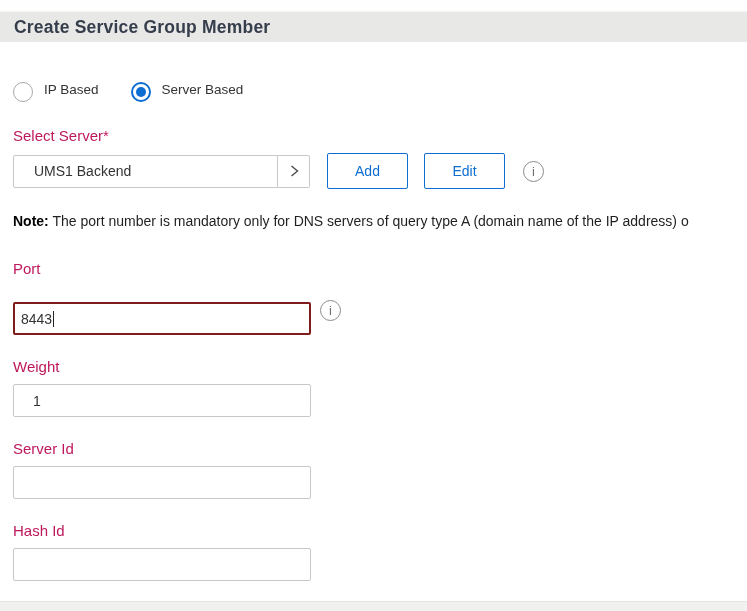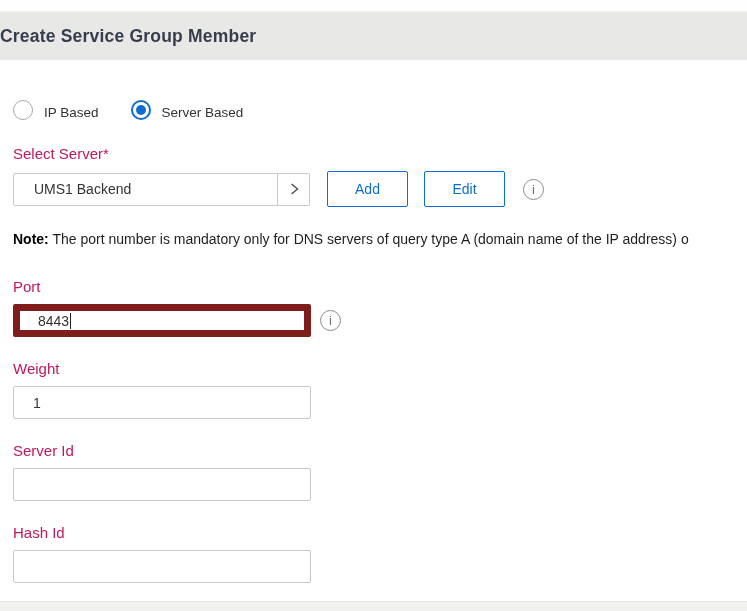--- a/index.html
+++ b/index.html
@@ -10,36 +10,37 @@
     position: relative;
     overflow: hidden;
     color: #333;
   }
   .top-strip {
     height: 12px;
     background: #fefefe;
     border-bottom: 1px solid #f4f3f1;
   }
   .header-bar {
-    height: 48px;
+    height: 30px;
     background: #e8e8e7;
     display: flex;
     align-items: center;
+    padding-left: 14px;
   }
   .header-title {
     font-size: 17.5px;
     font-weight: bold;
     color: #363e4c;
     letter-spacing: 0.2px;
   }
   .content { padding: 40px 0 0 13px; }
 
   
   .radio-row { display: flex; align-items: center; margin-bottom: 25px; }
-  .radio-opt { display: flex; align-items: flex-end; margin-right: 32px; cursor: pointer; }
+  .radio-opt { display: flex; align-items: flex-start; margin-right: 32px; cursor: pointer; }
   .radio-circle {
     width: 20px; height: 20px; border-radius: 50%;
     border: 1.5px solid #a9a9a9; background: #fff;
     display: inline-flex; align-items: center; justify-content: center;
   }
   .radio-circle.selected { border: 2px solid #0d6dd1; }
   .radio-circle.selected::after {
     content: ""; width: 10px; height: 10px; border-radius: 50%;
     background: #0d6dd1;
   }
@@ -95,21 +96,21 @@
   
   .note-line {
     font-size: 14px; color: #1f1f1f;
     white-space: nowrap; overflow: hidden;
     margin-bottom: 31px;
   }
   .note-prefix { font-weight: bold; color: #000; }
 
   
   .port-row { display: flex; align-items: center; }
-  .text-input.focused { border: 7px solid #7f1d1d; padding-left: 18px; }
+  .text-input.focused { border: 2px solid #7f1d1d; padding-left: 6px; margin-top: 16px; }
   .caret {
     display: inline-block; width: 1px; height: 16px;
     background: #222; margin-left: 1px;
   }
   .port-row .info-icon { margin-left: 9px; }
 
   
   .checkbox-row { display: flex; align-items: center; margin-top: -2px; }
   .checkbox-box {
     width: 19px; height: 19px; border-radius: 4px;

